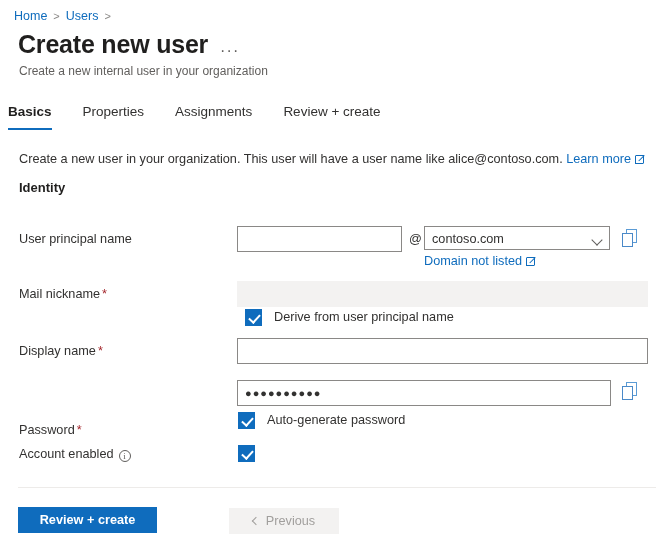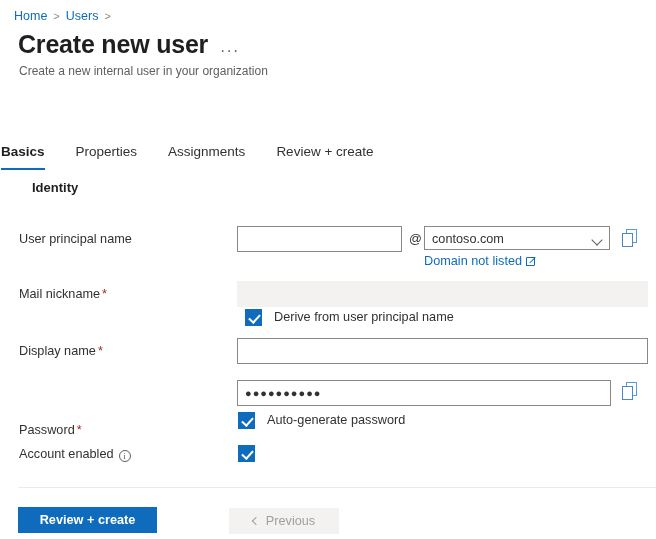--- a/index.html
+++ b/index.html
@@ -36,22 +36,22 @@
     font-size: 16px; color: #605e5c; letter-spacing: 1.2px;
     line-height: 20px; cursor: pointer; padding: 2px 4px;
   }
   .page-subtitle {
     position: absolute; left: 19px; top: 63px;
     font-size: 12px; color: #605e5c; line-height: 16px; white-space: nowrap;
   }
 
   
   .tabbar {
-    position: absolute; left: 1px; top: 103px;
-    display: flex; align-items: flex-start; margin-top: 40px;
+    position: absolute; left: 8px; top: 103px;
+    display: flex; align-items: flex-start;
   }
   .tab {
     position: relative; font-size: 13.5px; color: #323130;
     padding: 0 0 9px 0; margin-right: 31px; cursor: pointer;
     line-height: 18px; white-space: nowrap;
   }
   .tab.active { font-weight: 700; color: #201f1e; }
   .tab.active::after {
     content: ""; position: absolute; left: 0; right: 0; bottom: 0;
     height: 2px; background: #0f6cbd;
@@ -80,21 +80,21 @@
     border-top: 1px solid #0f6cbd; border-right: 1px solid #0f6cbd;
   }
   .ext-icon i {
     position: absolute; right: 0px; top: 0px; width: 8px; height: 1px;
     background: #0f6cbd; transform: rotate(-45deg); transform-origin: right top;
   }
 
   
   .section-head {
     position: absolute; left: 19px; top: 179px;
-    font-size: 13px; font-weight: 700; color: #201f1e; line-height: 18px; margin-left: 13px;
+    font-size: 13px; font-weight: 700; color: #201f1e; line-height: 18px;
   }
 
   
   .row { position: absolute; left: 0; width: 656px; }
   .field-label {
     position: absolute; left: 19px; font-size: 12.7px; color: #323130;
     line-height: 17px; white-space: nowrap;
   }
   .req { color: #a4262c; margin-left: 2px; }
   .info-icon {
@@ -212,20 +212,24 @@
   <div class="title-ellipsis">···</div>
   <div class="page-subtitle">Create a new internal user in your organization</div>
 
   <div class="tabbar">
     <div class="tab active">Basics</div>
     <div class="tab">Properties</div>
     <div class="tab">Assignments</div>
     <div class="tab">Review + create</div>
   </div>
 
+  <div class="intro">
+    <span>Create a new user in your organization. This user will have a user name like alice@contoso.com.</span>
+    <span class="link"><span>Learn more</span><span class="ext-icon"><i></i></span></span>
+  </div>
 
   <div class="section-head">Identity</div>
 
   <div class="row" style="top:0;">
     <div class="field-label" style="top:231px;">
       <span>User principal name</span>
     </div>
     <input class="txtbox" style="left: 237px; top: 226px; width: 165px;" value="" placeholder="">
     <span class="at-sign" style="left:409px; top:226px;">@</span>
     <div class="selectbox" style="left:424px; top:226px; width:186px;">

